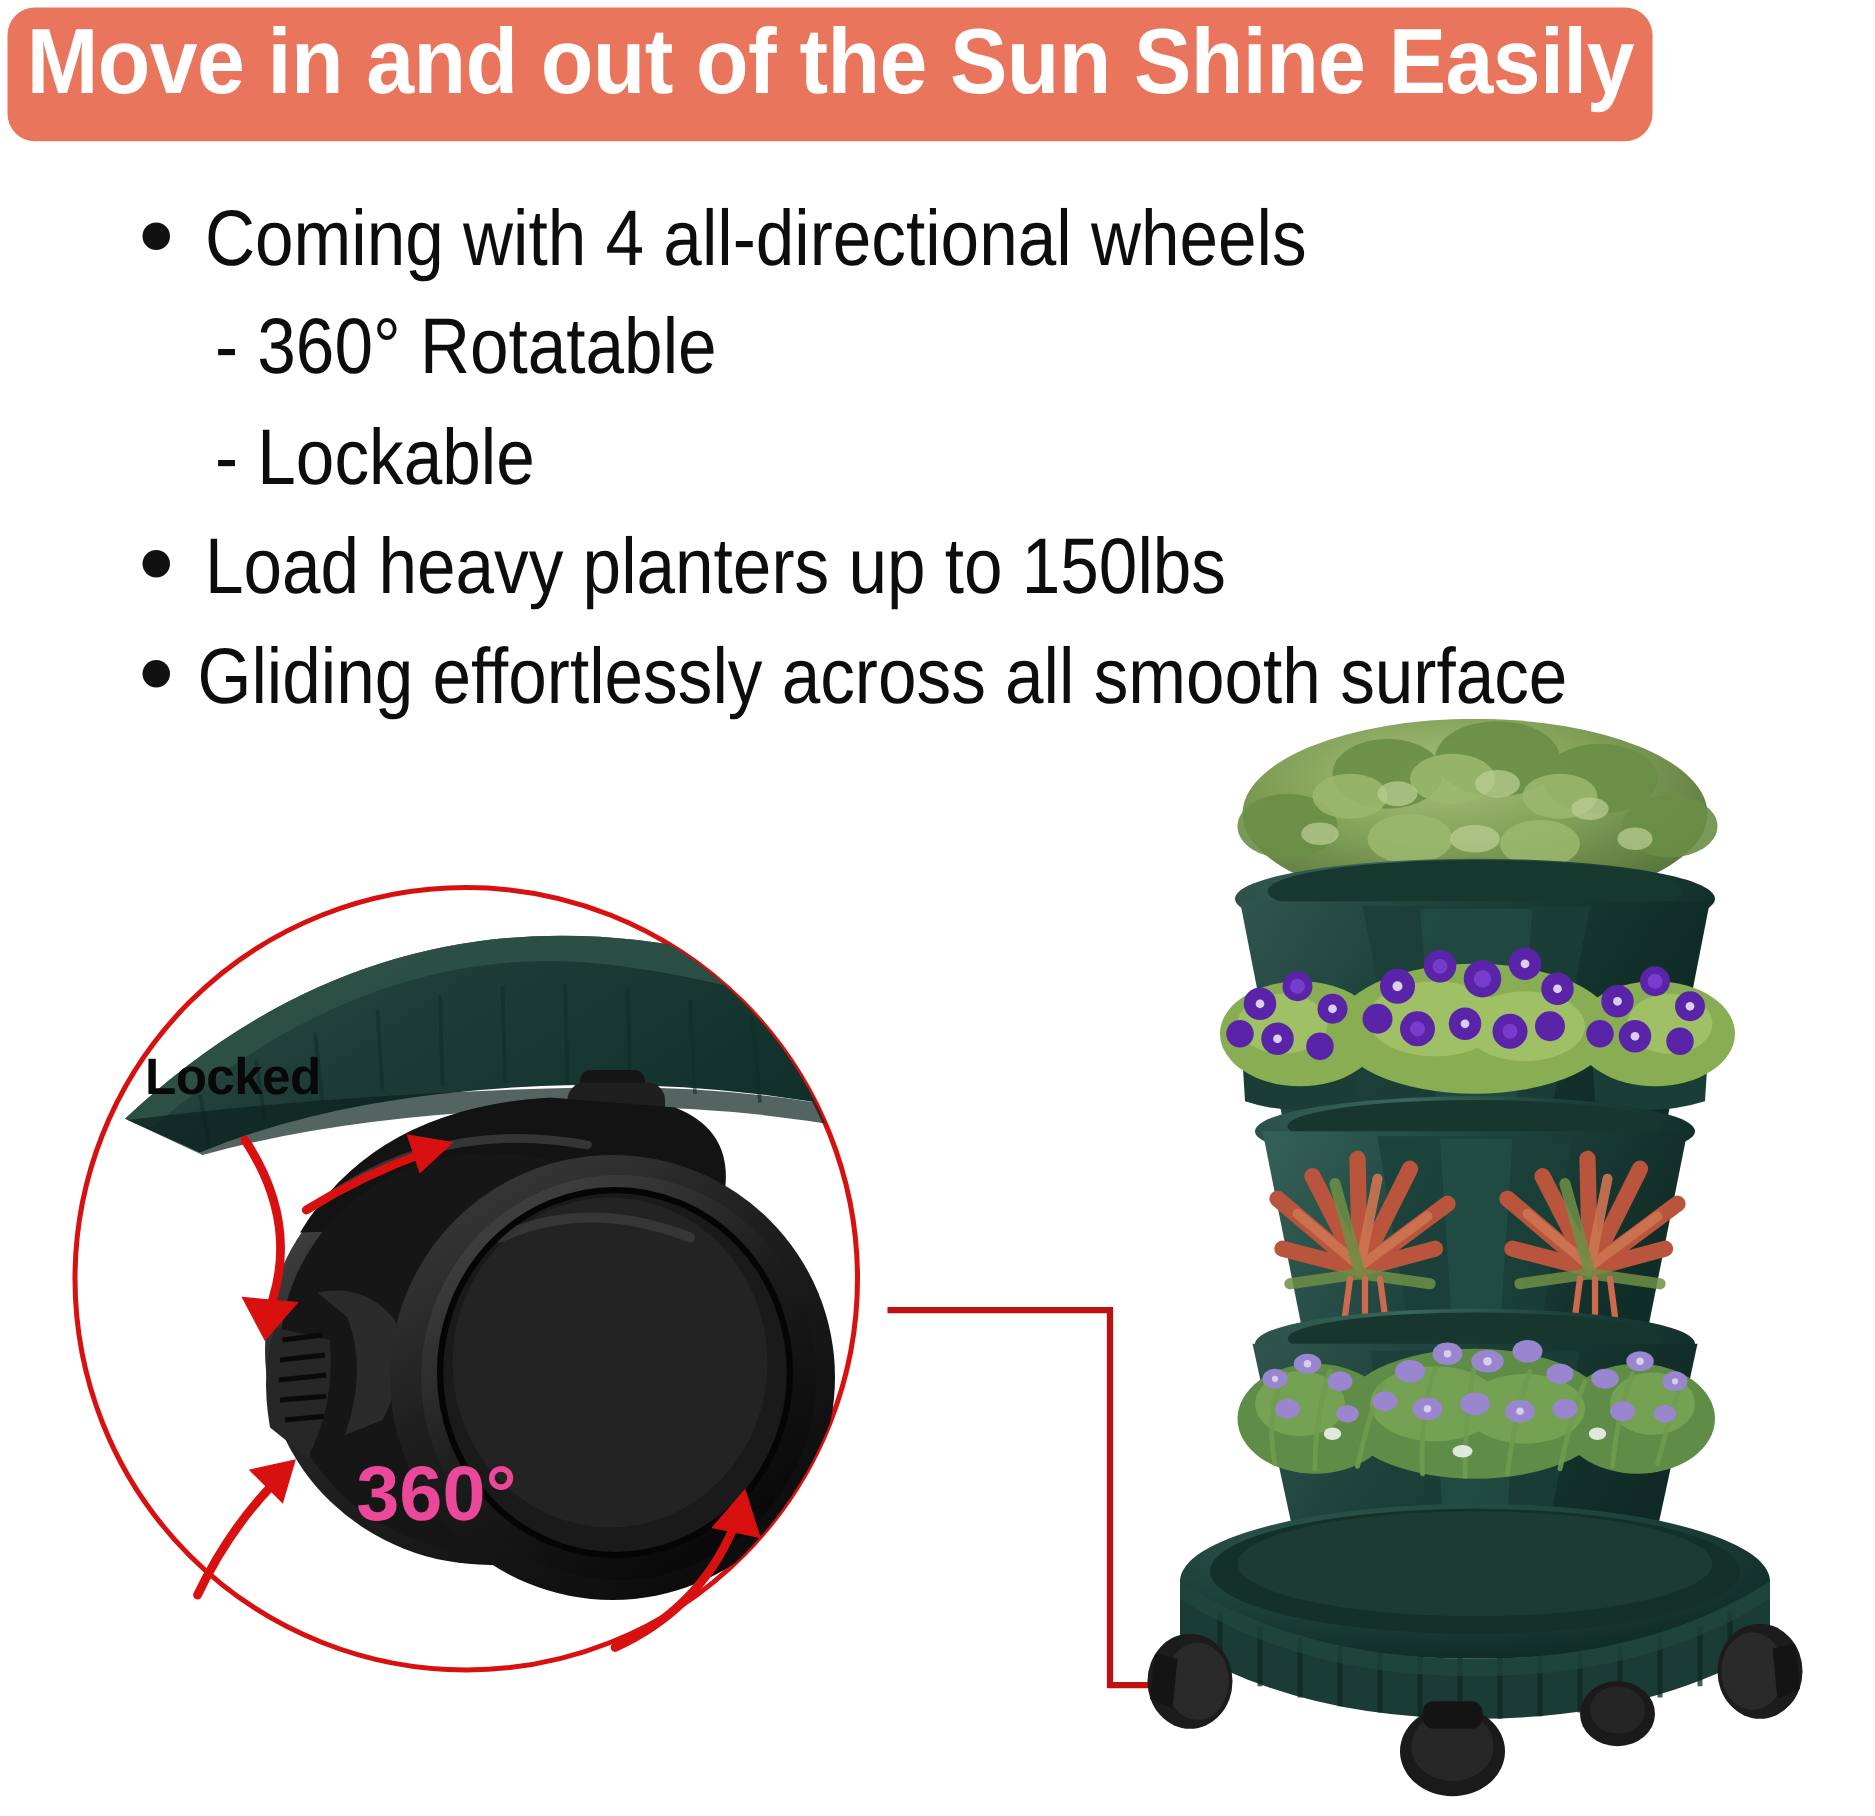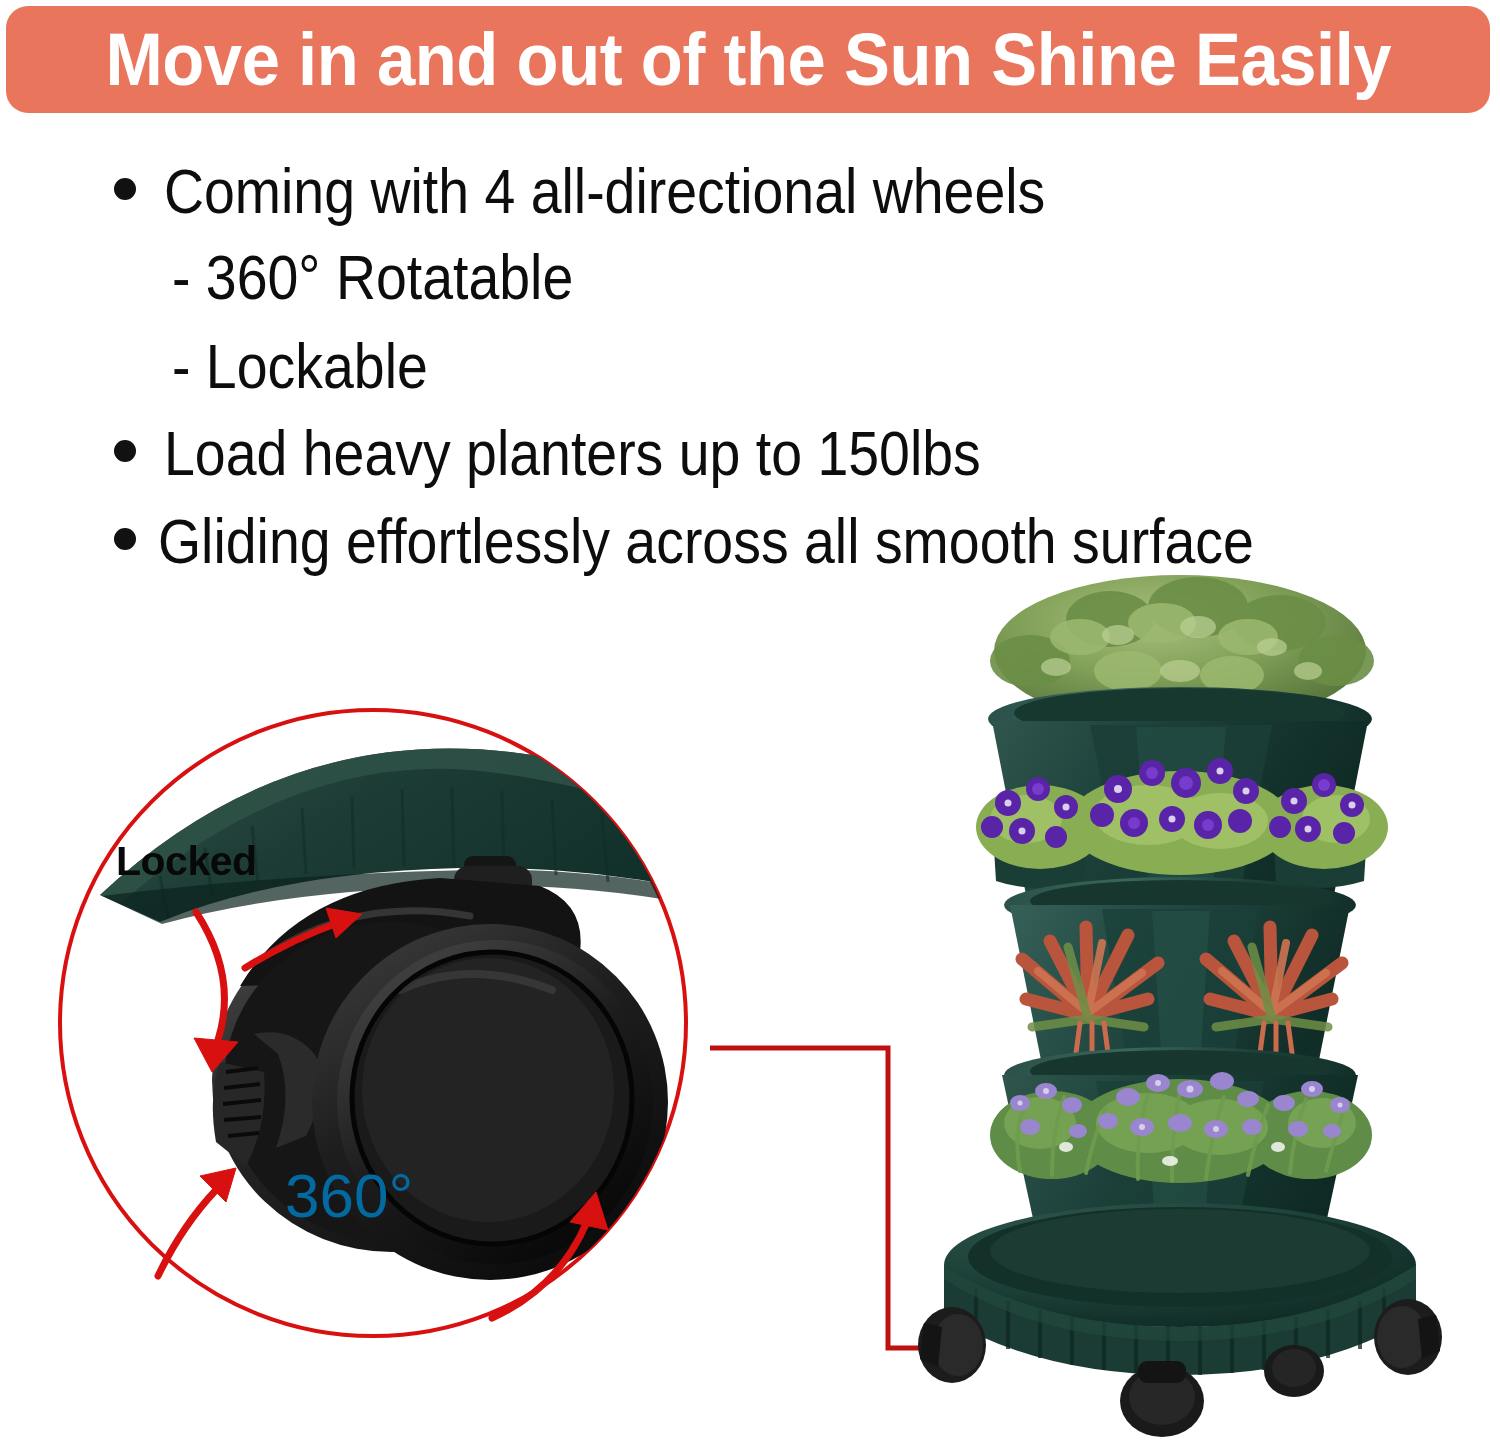--- a/index.html
+++ b/index.html
@@ -3,23 +3,23 @@
 <meta charset="utf-8">
 <style>
   html,body{margin:0;padding:0;background:#ffffff;}
   body{
     width:1500px;height:1453px;position:relative;overflow:hidden;
     font-family:"Liberation Sans","DejaVu Sans",sans-serif;
   }
 
   
   #header-banner{
-    position:absolute;left:6px;top:6px;width:1484px;height:107px;
+    position:absolute;left:6px;top:6px;width:1316px;height:107px;
     background:#e8755c;border-radius:22px;
-    display:flex;align-items:center;justify-content:center;
+    display:flex;align-items:flex-start;justify-content:center;
   }
   #header-title{
     color:#ffffff;font-size:74px;font-weight:bold;
     font-family:"Liberation Sans Narrow","Liberation Sans",sans-serif;
     letter-spacing:-0.5px;white-space:nowrap;
     transform:scaleX(0.93);transform-origin:center;
   }
 
   
   #feature-list{
@@ -45,22 +45,22 @@
   #caster-detail{position:absolute;left:40px;top:690px;width:680px;height:700px;}
   #caster-circle{
     position:absolute;left:18px;top:18px;width:630px;height:630px;
     border:4px solid #d81010;border-radius:50%;box-sizing:border-box;
   }
   #locked-label{
     position:absolute;left:76px;top:148px;font-size:41px;font-weight:bold;
     color:#080808;letter-spacing:-0.5px;
   }
   #deg-label{
-    position:absolute;left:285px;top:1160px;font-size:62px;font-weight:normal;
-    color:#0369a1;letter-spacing:0px;
+    position:absolute;left:285px;top:1160px;font-size:62px;font-weight:bold;
+    color:#ec4899;letter-spacing:0px;
   }
 
   
   #connector{position:absolute;left:600px;top:1000px;width:480px;height:420px;}
   #red-dot{
     position:absolute;left:925px;top:1337px;width:28px;height:28px;
     border-radius:50%;background:#f00a0a;
   }
 
   

